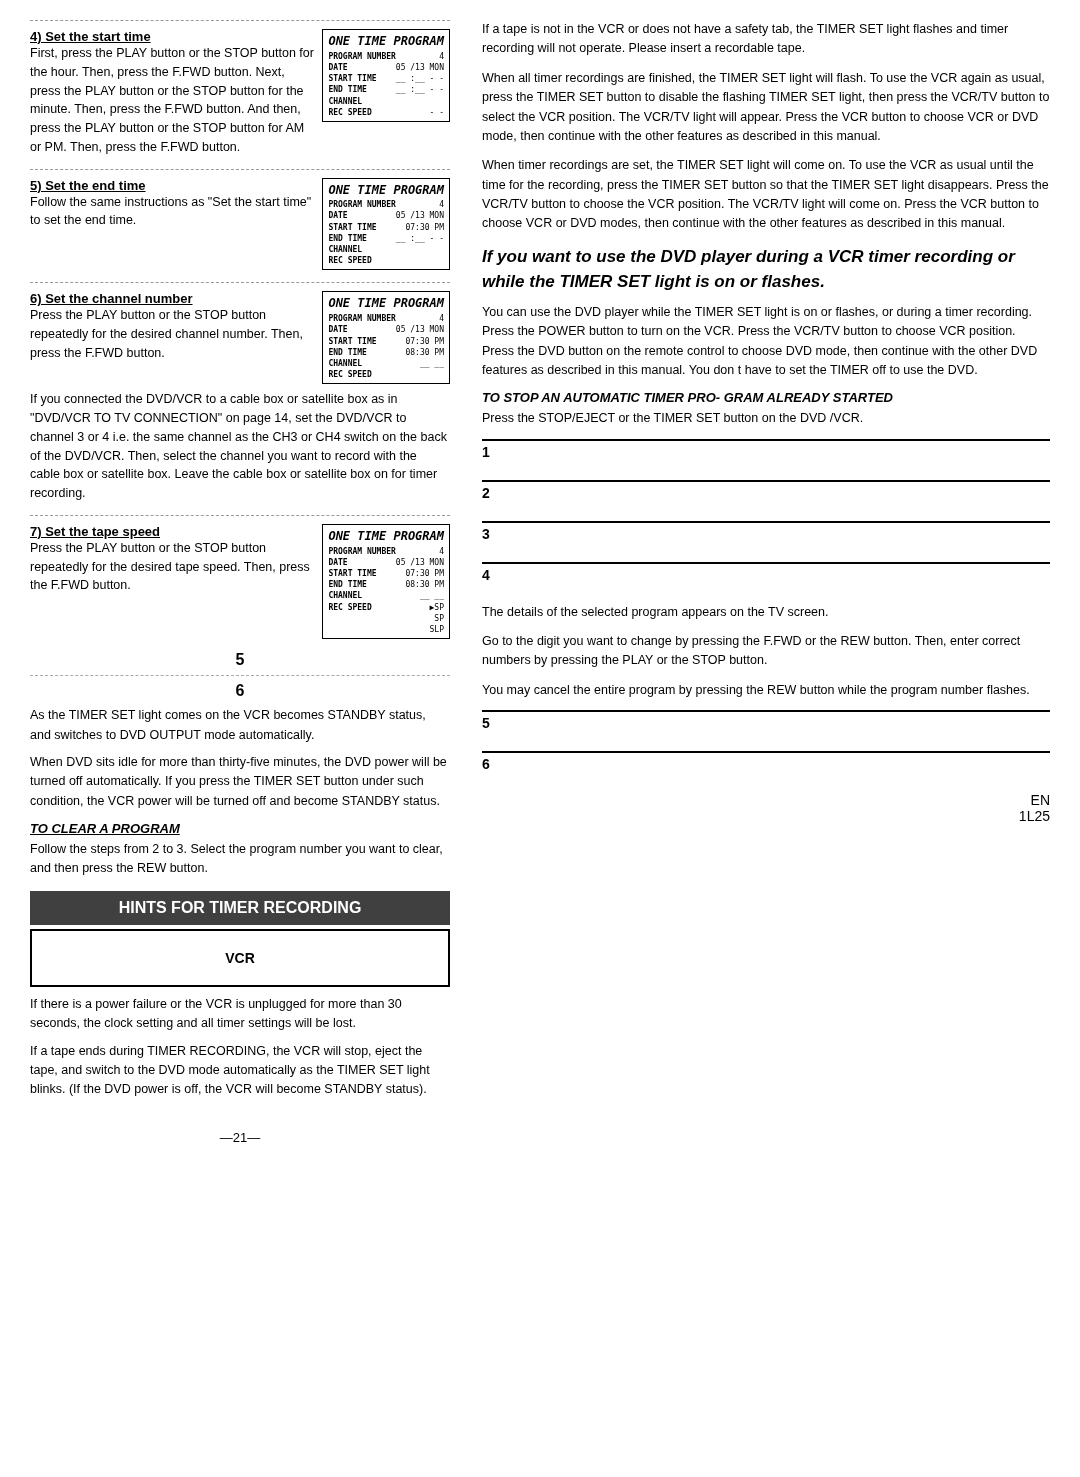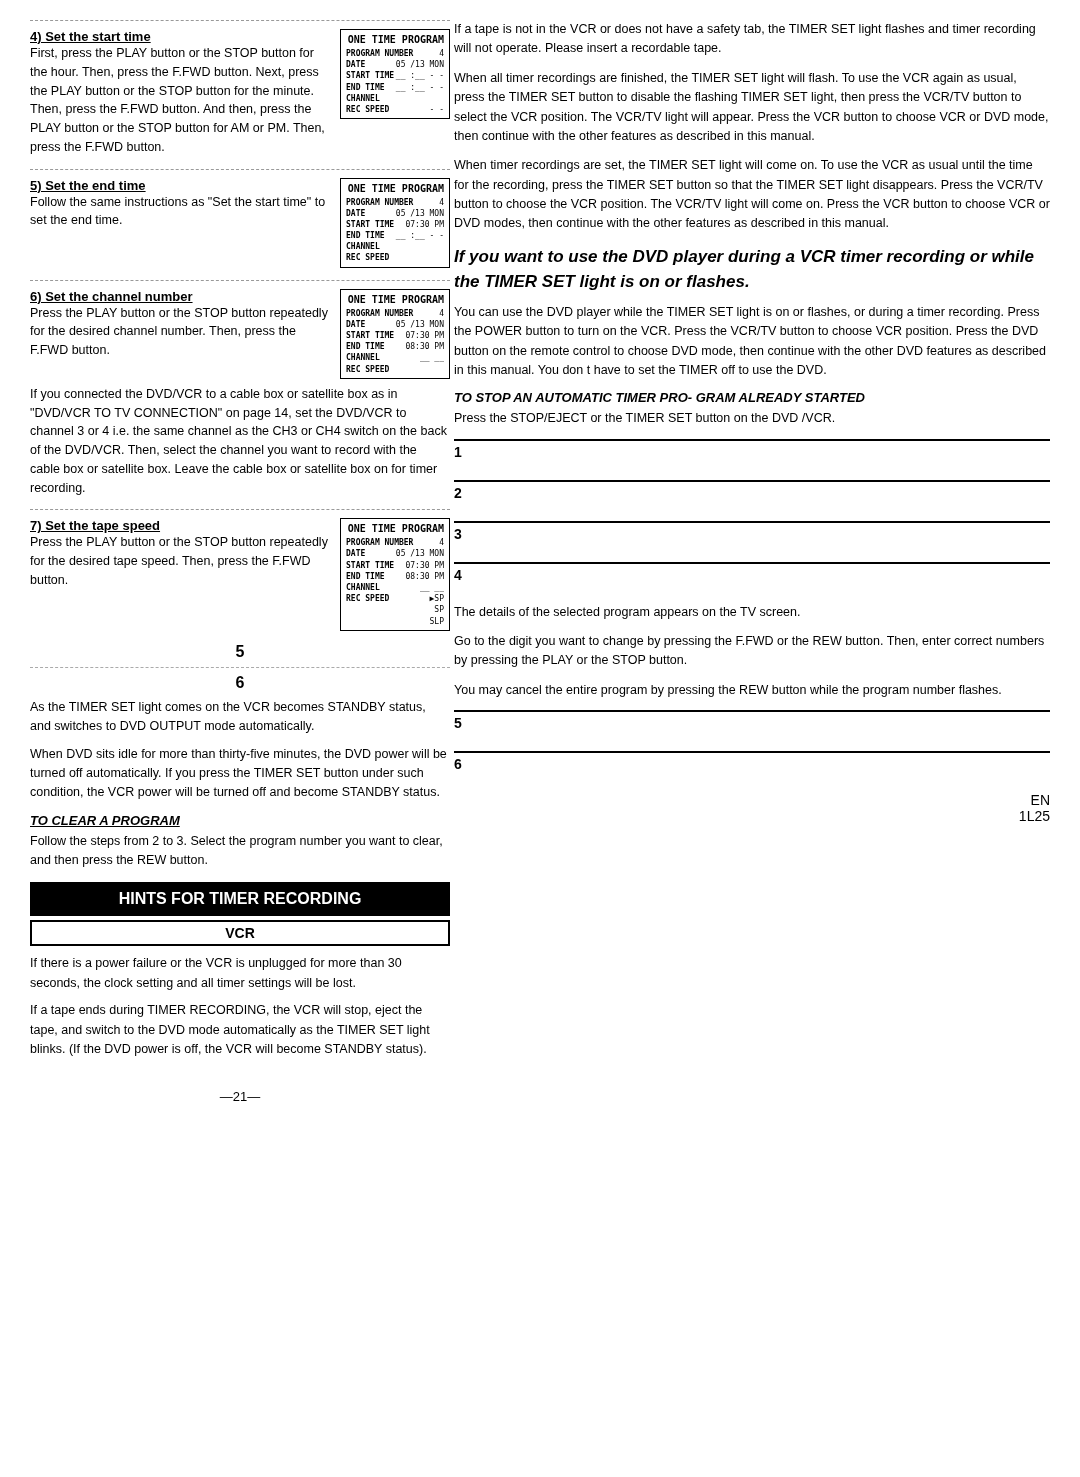--- a/index.html
+++ b/index.html
@@ -7,21 +7,21 @@
       background: #fff;
       font-family: Arial, Helvetica, sans-serif;
       font-size: 13px;
       color: #000;
       width: 1080px;
       min-height: 1477px;
       padding: 20px 30px;
     }
     .main-container {
       display: flex;
-      gap: 4px;
+      gap: 32px;
       width: 100%;
     }
     .left-col {
       width: 420px;
       flex-shrink: 0;
     }
     .right-col {
       flex: 1;
     }
     .section {
@@ -49,53 +49,54 @@
       padding: 3px 5px;
       font-size: 9px;
       line-height: 1.4;
       min-width: 110px;
       font-family: monospace;
       flex-shrink: 0;
       margin-left: 8px;
     }
     .screen-box .screen-title {
       font-weight: bold;
-      font-size: 10px;
+      font-size: 12px;
       text-align: right;
       margin-bottom: 1px;
+      font-style: italic;
     }
     .screen-box .screen-line {
       display: flex;
       justify-content: space-between;
       font-size: 8px;
     }
     .screen-box .screen-label {
       font-weight: bold;
     }
     .page-num {
       font-weight: bold;
       font-size: 16px;
       text-align: center;
       margin: 6px 0;
     }
     .hints-box {
-      background: #000000;
+      background: #404040;
       color: #fff;
       text-align: center;
       padding: 8px 10px;
       font-size: 16px;
       font-weight: bold;
       margin: 12px 0 4px 0;
     }
     .vcr-box {
       border: 2px solid #000;
       text-align: center;
       font-weight: bold;
       font-size: 14px;
-      padding: 3px 10px;
+      padding: 19px 10px;
       display: inline-block;
       margin: 0 auto 8px auto;
       display: flex;
       justify-content: center;
     }
     .hints-text {
       font-size: 12.5px;
       line-height: 1.55;
       margin-bottom: 8px;
     }

